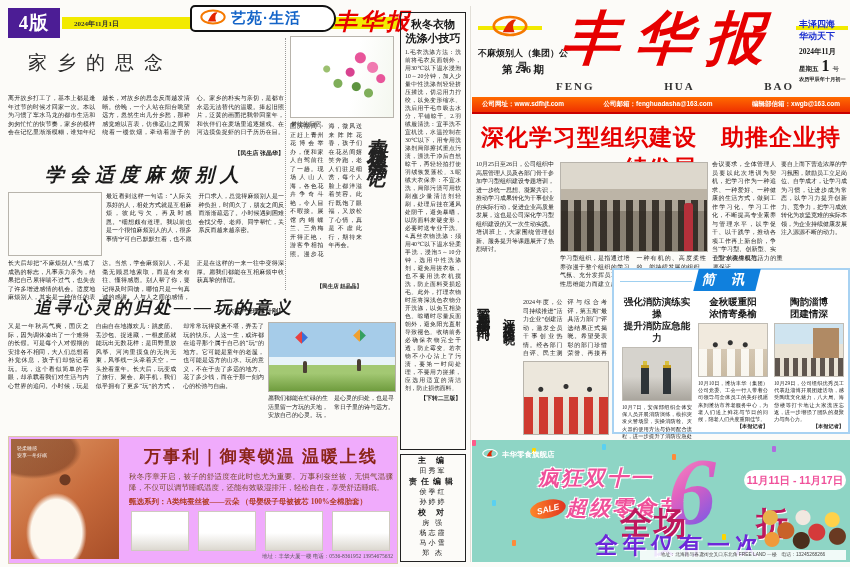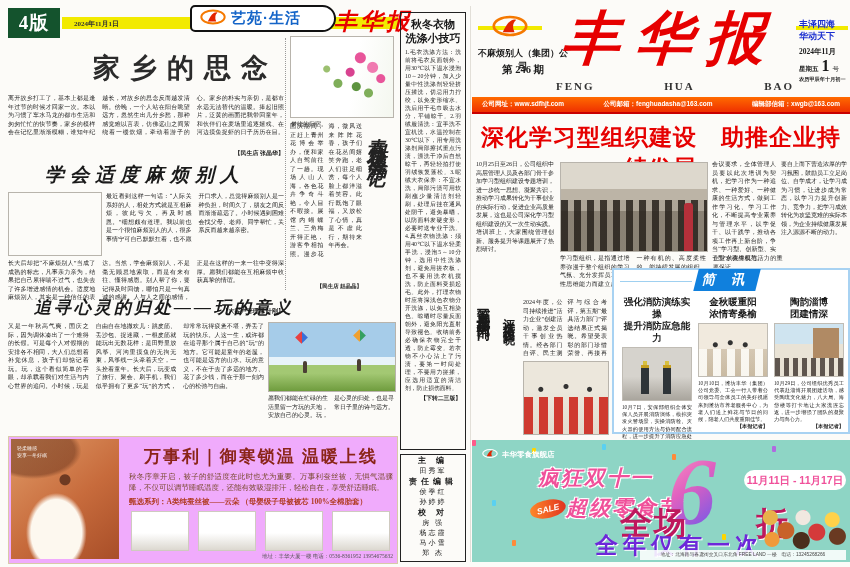--- a/index.html
+++ b/index.html
@@ -5,31 +5,31 @@
   html,body{margin:0;padding:0;background:#cfccc6;}
   .sheet{position:relative;width:850px;height:567px;background:#fcfbf8;overflow:hidden;
          font-family:"Liberation Serif","DejaVu Serif",serif;color:#1a1a1a;}
   .abs{position:absolute;}
   .t6{font-size:6px;line-height:8.5px;text-align:justify;color:#222;}
   .byline{font-weight:bold;text-align:right;}
   .ph{position:absolute;border:1px solid #b8b4ac;overflow:hidden;}
   .sans{font-family:"Liberation Sans","DejaVu Sans",sans-serif;}
 
   
-  .page-badge{left:8px;top:8px;width:52px;height:30px;background:#14532d;color:#fff;
+  .page-badge{left:8px;top:8px;width:52px;height:30px;background:#4c1d95;color:#fff;
     font-weight:bold;font-size:19px;text-align:center;line-height:30px;letter-spacing:1px;}
   .yellow-bar{left:62px;top:17px;width:336px;height:12px;background:#f2ea00;}
   .l-date{left:74px;top:19px;font-size:7px;font-weight:bold;color:#333;}
   .section-pill{left:190px;top:5px;width:146px;height:27px;background:#fff;border:2px solid #111;
     border-radius:6px 16px 16px 6px;display:flex;align-items:center;gap:5px;padding:0 8px;box-sizing:border-box;}
   .section-txt{color:#1565c8;font-weight:bold;font-size:15px;letter-spacing:1px;}
   .l-paper{left:334px;top:6px;font-size:23px;font-weight:bold;font-style:italic;color:#e60000;letter-spacing:3px;}
 
   
-  .home-title{left:28px;top:50px;width:250px;text-align:right;font-size:27px;font-weight:bold;
+  .home-title{left:28px;top:50px;width:250px;text-align:left;font-size:19px;font-weight:normal;
     letter-spacing:10px;color:#2b2b2b;}
   .home-body{left:8px;top:94px;width:276px;height:50px;columns:3;column-gap:7px;}
   .home-byline{left:8px;top:149px;width:276px;font-size:6px;}
 
   .vrule{left:285px;top:38px;height:252px;border-left:1px dotted #9a9a9a;width:0;}
 
   
   .ph-flowers{left:290px;top:36px;width:102px;height:80px;background:
     radial-gradient(circle at 68% 26%, #e8559a 0 5px, rgba(0,0,0,0) 6px),
     radial-gradient(circle at 80% 38%, #f07ab0 0 5px, rgba(0,0,0,0) 6px),

